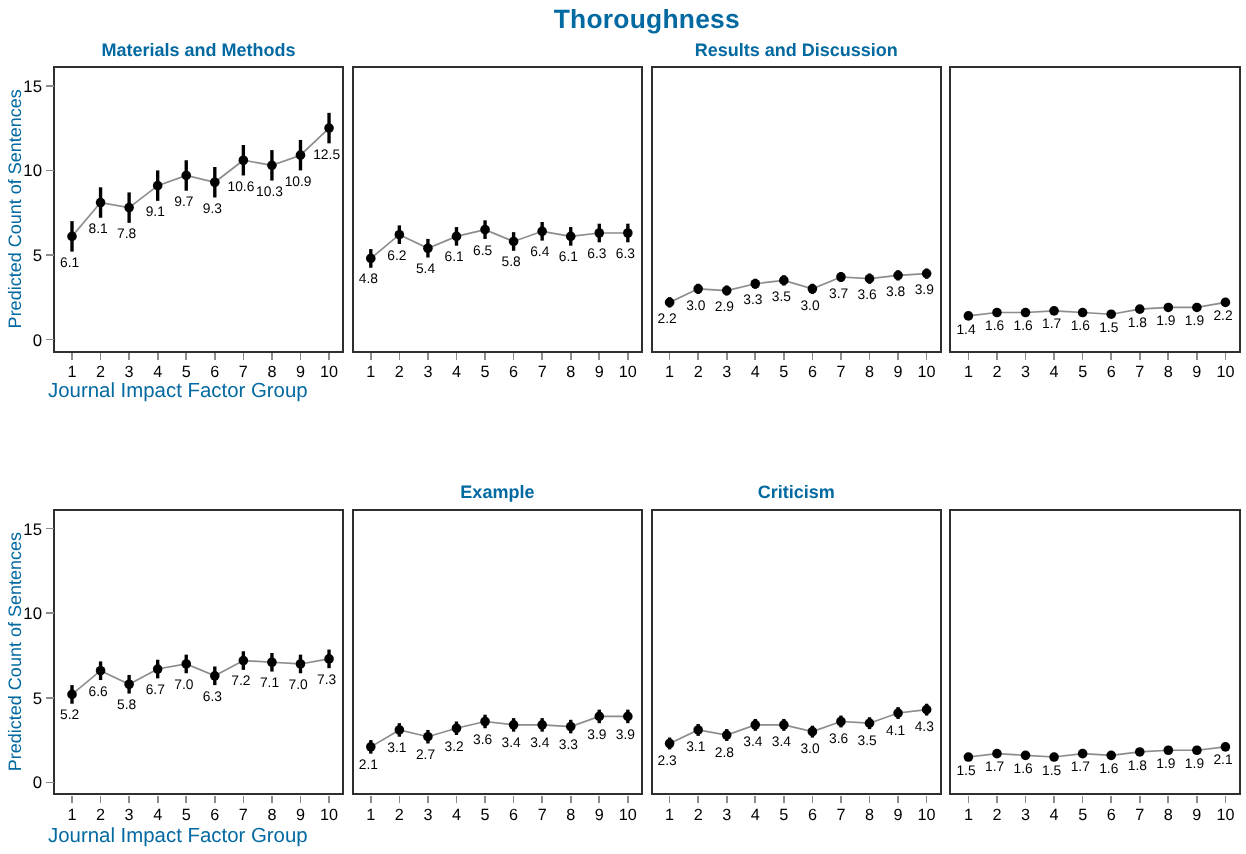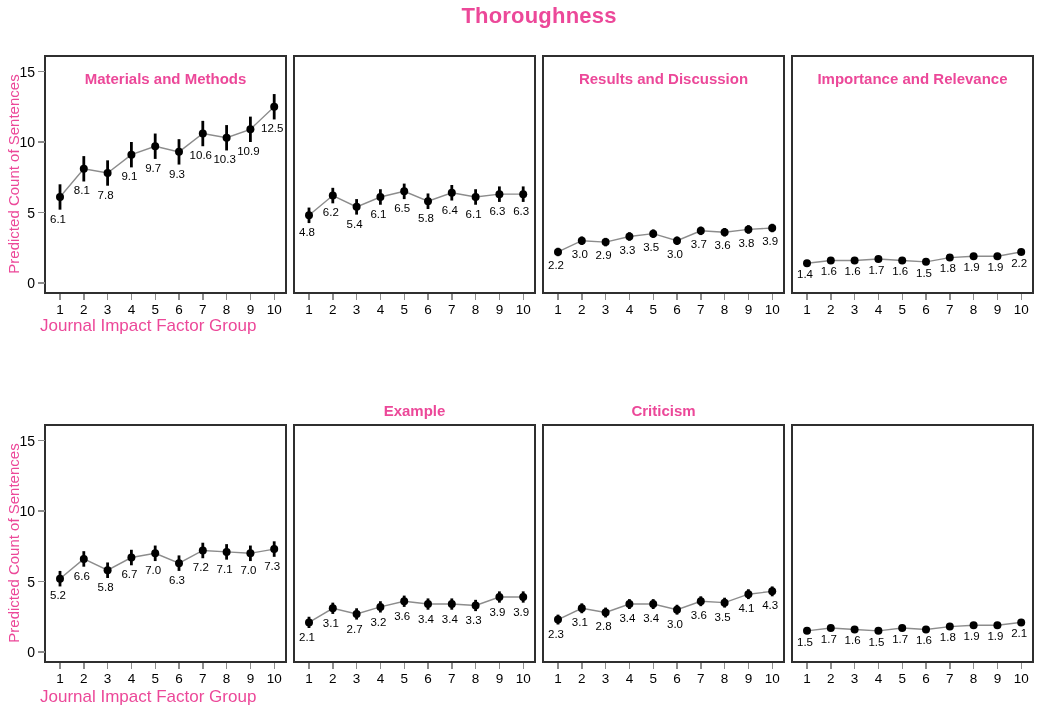--- a/index.html
+++ b/index.html
@@ -1,42 +1,41 @@
 <!DOCTYPE html>
 <html><head>
 <meta charset="utf-8">
 <style>
   html,body{margin:0;padding:0;background:#fff;}
   .fig{position:relative;width:1038px;height:712px;background:#ffffff;
-       font-family:"Liberation Sans",sans-serif;color:#ec4899;overflow:hidden;}
+       font-family:"Liberation Sans",sans-serif;color:#0369a1;overflow:hidden;}
   .row-title{position:absolute;left:40px;width:998px;text-align:center;
              font-size:22px;font-weight:bold;letter-spacing:.2px;}
   .rt0{top:3px;} .rt1{top:366px;}
   .panel-title{position:absolute;width:241px;text-align:center;
                font-size:15px;font-weight:bold;}
   .c0{left:45px;} .c1{left:294px;} .c2{left:543px;} .c3{left:792px;}
-  .ptr0{top:34px;margin-top:36px;} .ptr1{top:402px;}
+  .ptr0{top:34px;} .ptr1{top:402px;}
   .xlabel{position:absolute;left:40px;width:998px;font-size:17px;}
   .xl0{top:316px;} .xl1{top:687px;}
   .ylabel{position:absolute;white-space:nowrap;font-size:15px;
           transform:translate(-50%,-50%) rotate(-90deg);}
   .yl0{left:13px;top:174px;} .yl1{left:13px;top:543px;}
   svg.rowplot{position:absolute;left:0;width:1038px;height:356px;}
   #svg0{top:0;} #svg1{top:356px;}
 </style>
 </head>
 <body>
 
 <div class="fig">
 
   <div class="row-title rt0">Thoroughness</div>
 
   <div class="panel-title c0 ptr0">Materials and Methods</div>
   <div class="panel-title c2 ptr0">Results and Discussion</div>
-  <div class="panel-title c3 ptr0">Importance and Relevance</div>
 
   <div class="ylabel yl0">Predicted Count of Sentences</div>
 
   <svg id="svg0" class="rowplot" xmlns="http://www.w3.org/2000/svg">
       <rect x="45" y="56" width="241" height="237" fill="none" stroke="#2f2f2f" stroke-width="1.6" shape-rendering="crispEdges"></rect>
       <line x1="38" y1="283" x2="45" y2="283" stroke="#8c8c8c" stroke-width="1.4" shape-rendering="crispEdges"></line>
       <text x="35" y="288" text-anchor="end" font-size="14px" fill="#000000" font-family="&quot;Liberation Sans&quot;, sans-serif">0</text>
       <line x1="38" y1="212.5" x2="45" y2="212.5" stroke="#8c8c8c" stroke-width="1.4" shape-rendering="crispEdges"></line>
       <text x="35" y="217.5" text-anchor="end" font-size="14px" fill="#000000" font-family="&quot;Liberation Sans&quot;, sans-serif">5</text>
       <line x1="38" y1="142" x2="45" y2="142" stroke="#8c8c8c" stroke-width="1.4" shape-rendering="crispEdges"></line>

